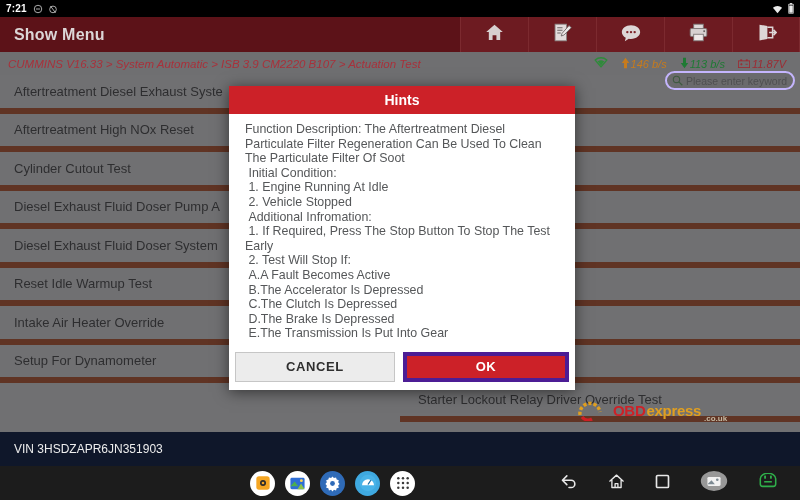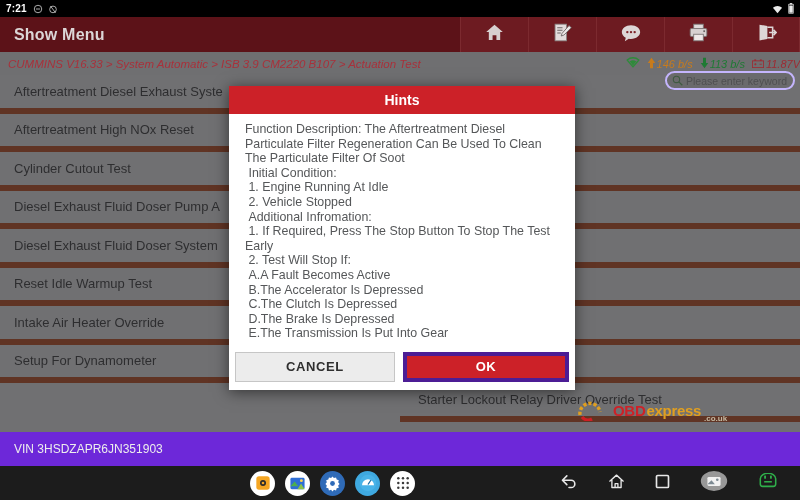--- a/index.html
+++ b/index.html
@@ -48,22 +48,22 @@
   .cruststrip {
     position: absolute; top: 52px; left: 0; width: 800px; height: 23px;
     background: #6f6f71;
     display: flex; align-items: center;
   }
   .crumb {
     color: #a8313b; font-size: 11.5px; font-style: italic;
     margin-left: 8px; white-space: nowrap;
   }
   .netinfo {
-    margin-left: auto; display: flex; align-items: center; gap: 7px;
-    padding-right: 0; font-style: italic; font-size: 11px;
+    margin-left: auto; display: flex; align-items: center; gap: 13px;
+    padding-right: 14px; font-style: italic; font-size: 11px;
   }
   .netinfo .up { color: #c77b1d; display: flex; align-items: center; gap: 1px; }
   .netinfo .down { color: #1f7a34; display: flex; align-items: center; gap: 1px; }
   .netinfo .volt { color: #9d2b33; display: flex; align-items: center; gap: 2px; }
 
   
   .searchbox {
     position: absolute; top: 71px; right: 5px; width: 130px; height: 19px;
     background: #6a6a6c; border: 2px solid #c4b5fd; border-radius: 10px;
     display: flex; align-items: center; padding: 0 5px; gap: 3px;
@@ -100,21 +100,21 @@
     opacity: .95; pointer-events: none;
   }
   .wm-txt { font-size: 15px; font-weight: bold; letter-spacing: -.3px; }
   .wm-obd { color: #d41d24; }
   .wm-exp { color: #e8a21b; }
   .wm-uk  { color: #c9c0a8; font-size: 8px; font-weight: bold; margin-left: 2px; align-self:flex-end; margin-bottom:2px;}
 
   
   .vinbar {
     position: absolute; top: 432px; left: 0; width: 800px; height: 34px;
-    background: #6d28d9; display: flex; align-items: center; z-index: 3;
+    background: #0f172a; display: flex; align-items: center; z-index: 3;
   }
   .vinbar .vin { color: #ededed; font-size: 12px; margin-left: 14px; }
 
   
   .navbar {
     position: absolute; top: 466px; left: 0; width: 800px; height: 34px;
     background: #1c1c1c; display: flex; align-items: center; z-index: 5;
   }
   .nav-left { display: flex; align-items: center; gap: 10px; margin-left: 250px; }
   .nav-right { display: flex; align-items: center; gap: 30px; margin-left: auto; margin-right: 22px; }

